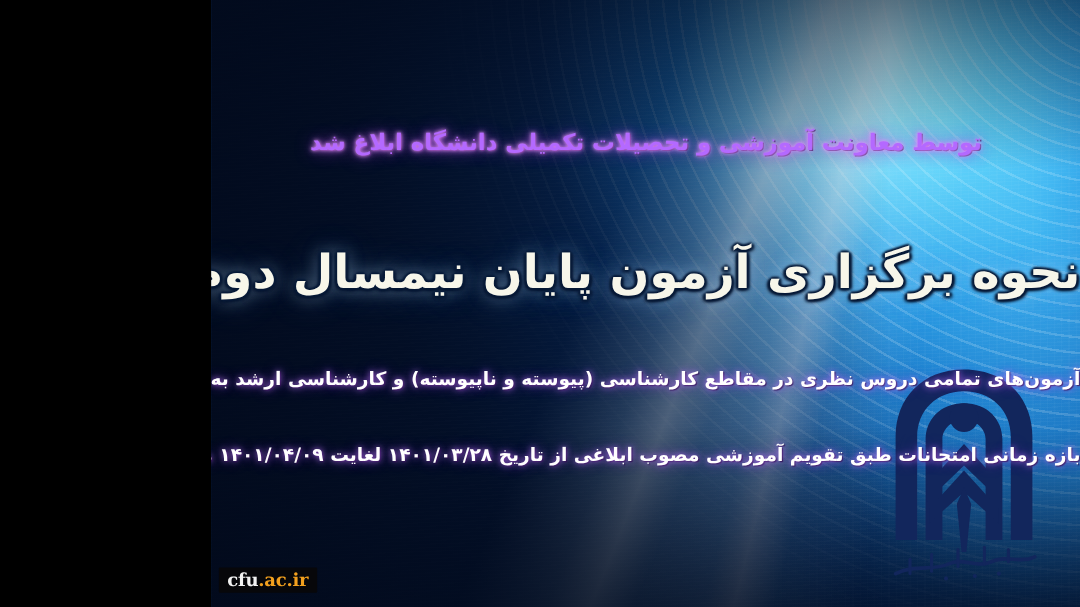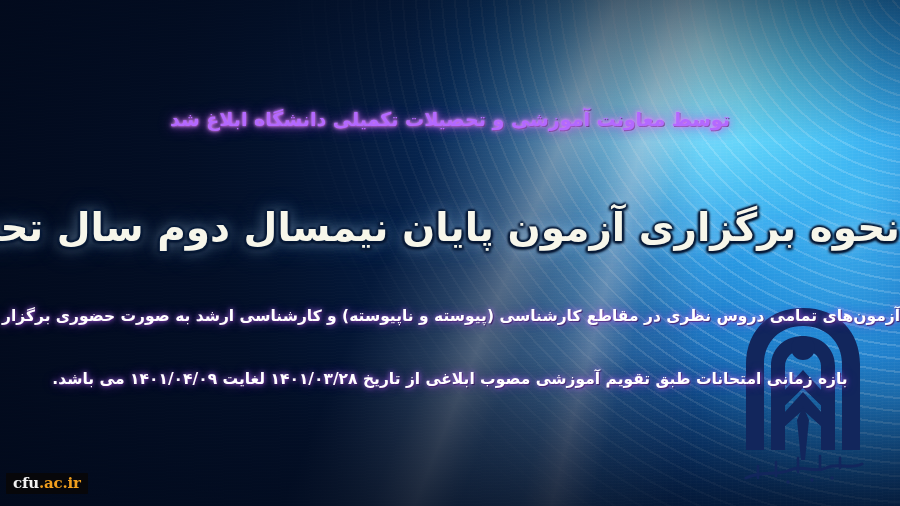--- a/index.html
+++ b/index.html
@@ -1,19 +1,19 @@
 <!DOCTYPE html>
 <html lang="fa" dir="rtl"><head>
 <meta charset="utf-8">
 <style>
   html,body{margin:0;padding:0;background:#000;}
   *{box-sizing:border-box;}
   #banner{
     position:relative;
-    width:900px;height:506px;
+    width:724px;height:506px;
     overflow:hidden;
     font-family:"DejaVu Sans","Liberation Sans",sans-serif;
     background:#03152f;
   }
 
   
   .bg-layer{position:absolute;inset:0;}
 
   .bg-base{
     background:

